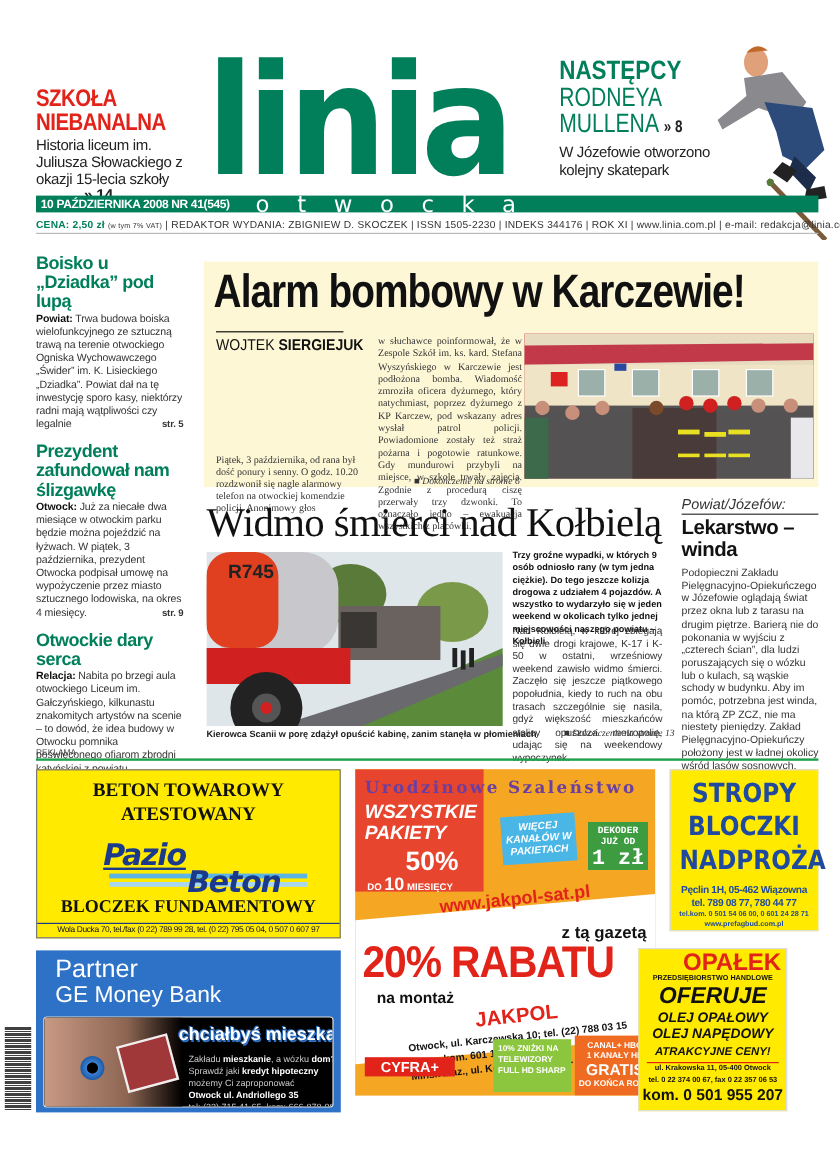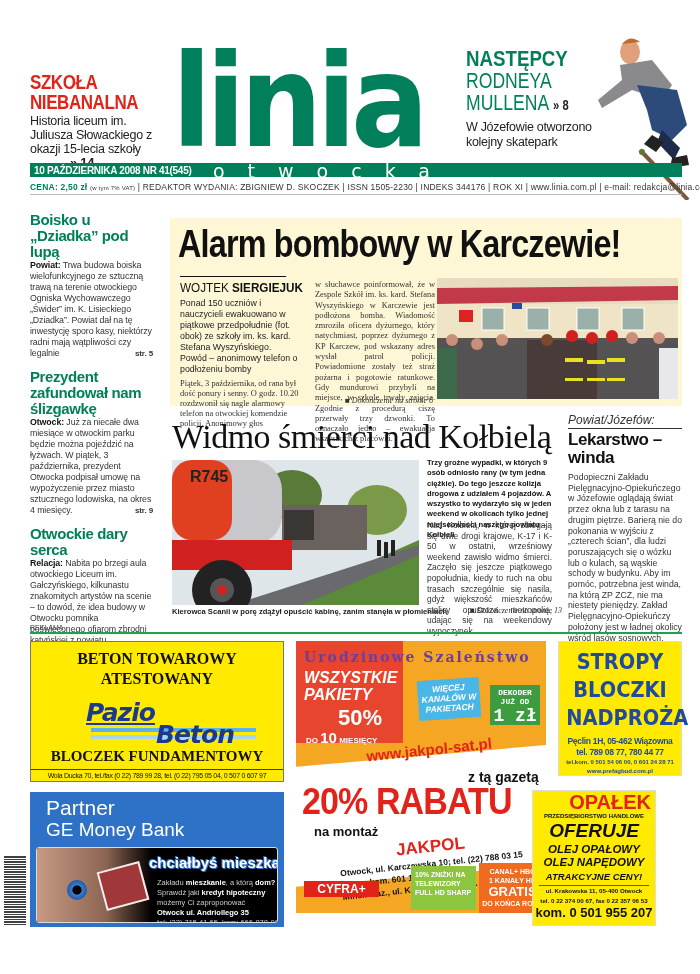--- a/index.html
+++ b/index.html
@@ -184,21 +184,20 @@
   </div>
   <div class="brief">
     <h3>Izrael śni o Otwocku</h3>
     <p><b>Kultura:</b><span> Wystawa „Życzi Otwocky. Kraina Dziwnych Snów” trafiła do Izraela. Jej otwarcie odbyło się we wrześniu, w Tel Awiwie w siedzibie Women's International Zionist Organization</span> <span class="pg">str. 19</span></p>
   </div>
 </div>
 
 <div id="bomb" class="abs">
   <h1>Alarm bombowy w Karczewie!</h1>
   <div class="author"><span>WOJTEK</span> <b>SIERGIEJUK</b></div>
-  <div class="lead">Ponad 150 uczniów i nauczycieli ewakuowano w piątkowe przedpołudnie (fot. obok) ze szkoły im. ks. kard. Stefana Wyszyńskiego. Powód – anonimowy telefon o podłożeniu bomby</div>
   <div class="body1">Piątek, 3 października, od rana był dość ponury i senny. O godz. 10.20 rozdzwonił się nagle alarmowy telefon na otwockiej komendzie policji. Anonimowy głos</div>
   <div class="body2">w słuchawce poinformował, że w Zespole Szkół im. ks. kard. Stefana Wyszyńskiego w Karczewie jest podłożona bomba. Wiadomość zmroziła oficera dyżurnego, który natychmiast, poprzez dyżurnego z KP Karczew, pod wskazany adres wysłał patrol policji. Powiadomione zostały też straż pożarna i pogotowie ratunkowe. Gdy mundurowi przybyli na miejsce, w szkole trwały zajęcia. Zgodnie z procedurą ciszę przerwały trzy dzwonki. To oznaczało jedno – ewakuacja wszystkich z placówki.</div>
   <div class="cont">■ Dokończenie na stronie 6</div>
   <svg class="photo" viewBox="0 0 241 121" preserveAspectRatio="none">
     <rect width="241" height="121" fill="#e8dcc0"></rect>
     <polygon points="0,10 241,8 241,22 0,26" fill="#c23a4a"></polygon>
     <rect x="0" y="26" width="241" height="40" fill="#efe4c6"></rect>
     <rect x="45" y="30" width="22" height="22" fill="#9bb0a8" stroke="#fff"></rect>
     <rect x="90" y="30" width="22" height="22" fill="#9bb0a8" stroke="#fff"></rect>
     <rect x="140" y="30" width="22" height="22" fill="#9bb0a8" stroke="#fff"></rect>
@@ -281,21 +280,21 @@
 
 <div id="ad-ge" class="abs">
   <div class="p1">Partner</div>
   <div class="p2">GE Money Bank</div>
   <div class="box">
     <div class="eye"></div>
     <div class="iris"></div>
     <div class="house"></div>
     <div class="head">chciałbyś mieszkać?</div>
     <div class="lines">
-      <span>Zakładu </span><b>mieszkanie</b><span>, a którą </span><b>dom?</b><br>
+      <span>Zakładu </span><b>mieszkanie</b><span>, a wózku </span><b>dom?</b><br>
       <span>Sprawdź jaki </span><b>kredyt hipoteczny</b><br>
       <span>możemy Ci zaproponować</span><br>
       <b>Otwock ul. Andriollego 35</b><br>
       <span>tel: (22) 715 41 65, kom: 666-878-001</span>
     </div>
   </div>
 </div>
 
 <div id="barcode" class="abs"></div>
 

